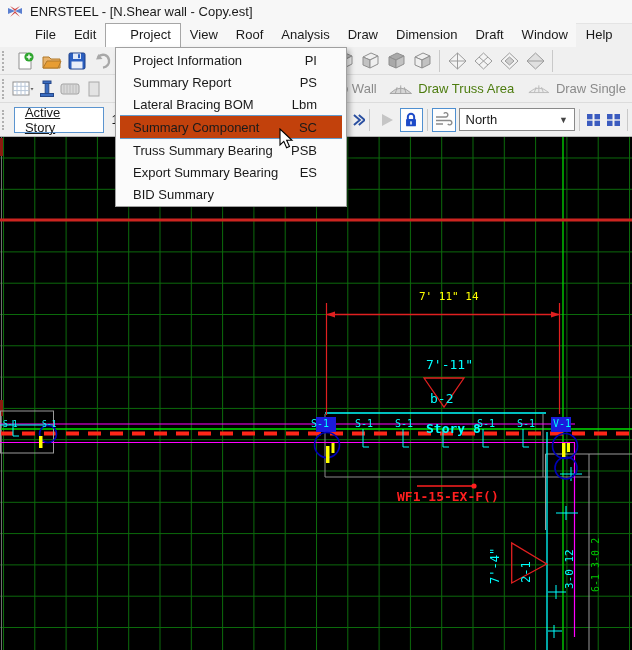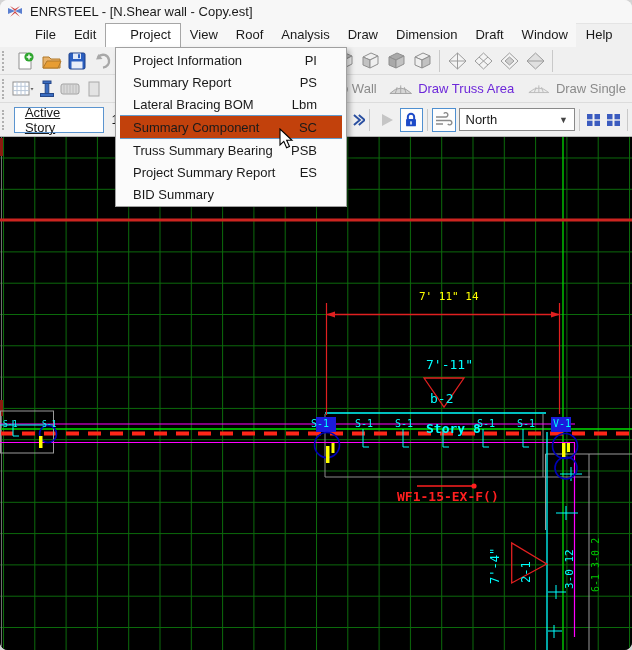--- a/index.html
+++ b/index.html
@@ -1,37 +1,37 @@
 <!DOCTYPE html>
 <html><head>
 <meta charset="utf-8">
 <style>
   html,body{margin:0;padding:0;background:#d4d4d4;}
   .win{position:relative;width:632px;height:650px;background:#f0f0f0;overflow:hidden;
-       font-family:"Liberation Sans",sans-serif;font-size:13px;color:#1a1a1a;border-radius:8px;}
+       font-family:"Liberation Sans",sans-serif;font-size:13px;color:#1a1a1a;}
   
   .titlebar{position:absolute;left:0;top:0;width:632px;height:23px;background:#f7f7f7;
             display:flex;align-items:center;border-bottom:1px solid #e4e4e4;}
   .titlebar .app-icon{margin:0 7px 0 7px;}
   
   .menubar{position:absolute;left:0;top:23px;width:576px;height:24px;background:#f7f7f7;
            display:flex;align-items:stretch;padding-left:26px;box-sizing:border-box;}
   .menubar .mitem{padding:4px 9px 0 9px;cursor:default;}
   .menubar .mitem.active{background:#ffffff;border:1px solid #a6a6a6;border-bottom:none;padding-top:3px;padding-left:24px;}
   
   .tb{position:absolute;left:0;width:632px;background:#f0f0f0;display:flex;align-items:center;
       border-bottom:1px solid #dcdcdc;box-sizing:border-box;}
   .tb1{top:47px;height:28px;}
   .tb2{top:75px;height:28px;}
   .tb3{top:103px;height:34px;border-bottom:1px solid #b4b4b4;}
   .grip{width:5px;height:20px;margin:0 3px 0 2px;border-left:2px dotted #b0b0b0;}
   .tbtn{width:26px;height:24px;display:flex;align-items:center;justify-content:center;}
   .sep{width:1px;height:22px;background:#c9c9c9;margin:0 4px;}
   .tblabel{color:#8a8a8a;margin:0 6px 0 2px;white-space:nowrap;}
-  .tblabel.dark{color:#6d28d9;}
+  .tblabel.dark{color:#4d7c0f;}
   .activestory{height:24px;padding:0 10px;background:#fff;border:1px solid #5b94cf;
                display:flex;align-items:center;margin-left:2px;text-decoration:underline;}
   .storylabel{margin-left:8px;}
   .borderedbtn{width:24px;height:24px;background:#fdfdfd;border:1px solid #4f8fd0;
                display:flex;align-items:center;justify-content:center;box-sizing:border-box;}
   .combo{height:23px;width:119px;background:#fff;border:1px solid #8a8a8a;display:flex;
          align-items:center;justify-content:space-between;padding:0 6px;box-sizing:border-box;margin-left:3px;text-align:center;}
   .combo .caret{font-size:9px;color:#444;}
   
   .canvas{position:absolute;left:0;top:137px;width:632px;height:513px;background:#000;}
@@ -354,21 +354,21 @@
     </div>
     <div class="prow hl">
       <span>Summary Component</span>
       <span>SC</span>
     </div>
     <div class="prow">
       <span>Truss Summary Bearing</span>
       <span>PSB</span>
     </div>
     <div class="prow">
-      <span>Project Summary Report</span>
+      <span>Export Summary Bearing</span>
       <span>ES</span>
     </div>
     <div class="prow">
       <span>BID Summary</span>
       <span></span>
     </div>
   </div>
 
   <svg class="cursor" width="16" height="22" viewBox="0 0 16 22">
     <path d="M1 1 L1 17 L4.8 13.4 L7.6 19.8 L10.5 18.5 L7.7 12.3 L13 12.3 Z" fill="#fff" stroke="#000" stroke-width="1.1"></path>

